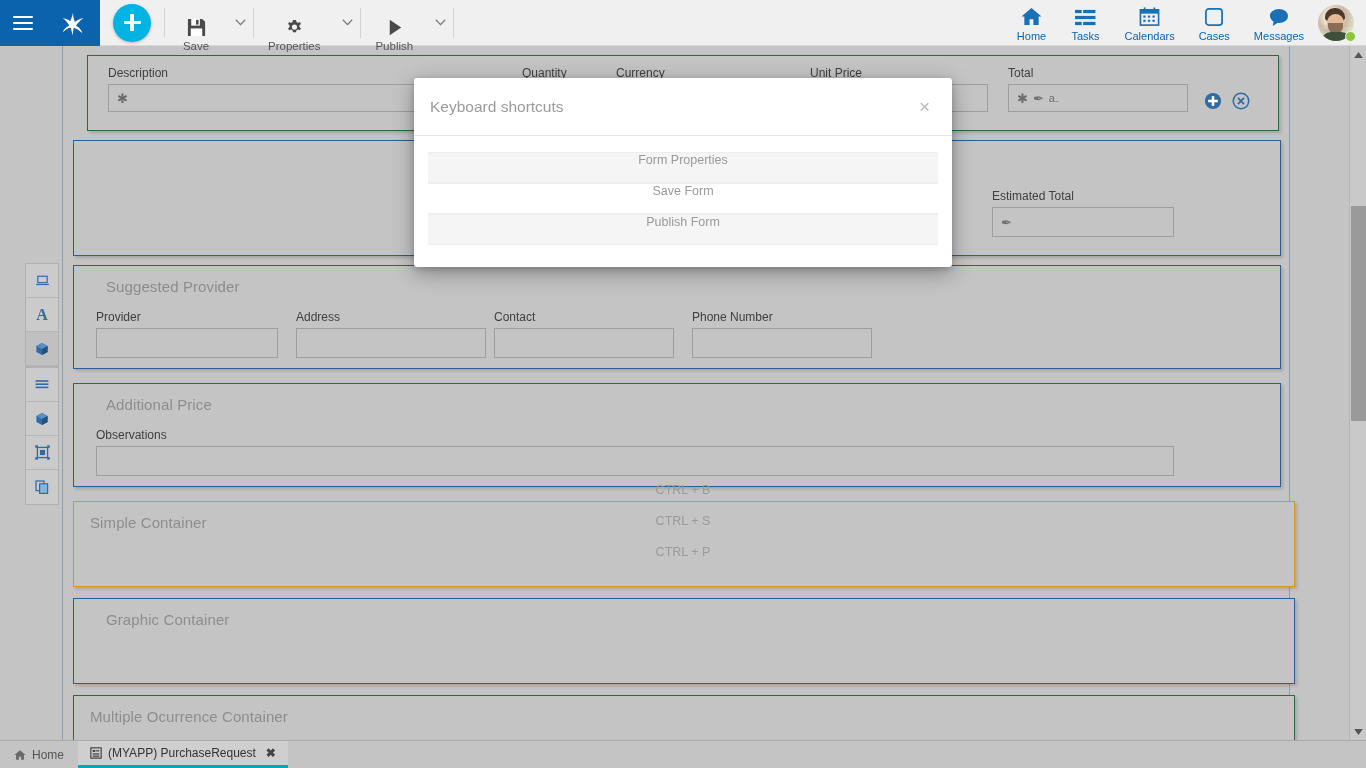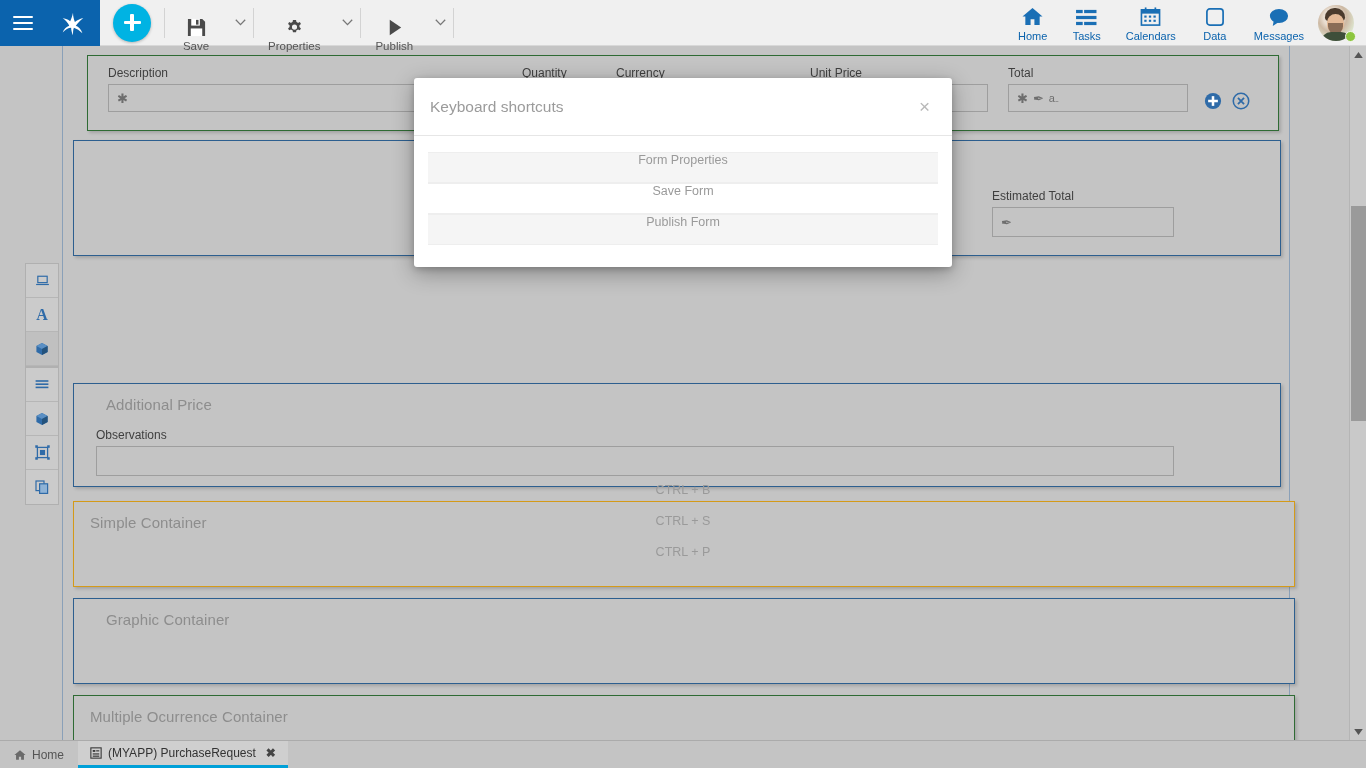--- a/index.html
+++ b/index.html
@@ -231,20 +231,39 @@
 
       <div class="section blue" style="left:10px; top:94px; width:1208px; height:116px;">
         <div style="position:absolute; left:918px; top:48px; width:182px;">
           <div class="field-label">Estimated Total</div>
           <div class="field-box tall">
             <span class="glyph">✒</span>
           </div>
         </div>
       </div>
 
+      <div class="section blue" style="left:10px; top:219px; width:1208px; height:104px;">
+        <div class="sec-title">Suggested Provider</div>
+        <div style="position:absolute; left:22px; top:44px; width:182px;">
+          <div class="field-label">Provider</div>
+          <div class="field-box tall"></div>
+        </div>
+        <div style="position:absolute; left:222px; top:44px; width:190px;">
+          <div class="field-label">Address</div>
+          <div class="field-box tall"></div>
+        </div>
+        <div style="position:absolute; left:420px; top:44px; width:180px;">
+          <div class="field-label">Contact</div>
+          <div class="field-box tall"></div>
+        </div>
+        <div style="position:absolute; left:618px; top:44px; width:180px;">
+          <div class="field-label">Phone Number</div>
+          <div class="field-box tall"></div>
+        </div>
+      </div>
 
       <div class="section blue" style="left:10px; top:337px; width:1208px; height:104px;">
         <div class="sec-title">Additional Price</div>
         <div style="position:absolute; left:22px; top:44px; width:1078px;">
           <div class="field-label">Observations</div>
           <div class="field-box tall"></div>
         </div>
       </div>
 
       <div class="section orange" style="left:10px; top:455px; width:1222px; height:86px;">
@@ -443,21 +462,21 @@
           </svg>
         </span>
         <span class="lbl">Calendars</span>
       </div>
       <div class="nav-item">
         <span class="ico">
           <svg width="20" height="20" viewBox="0 0 21 21">
             <rect x="2" y="2" width="17" height="17" rx="3" fill="none" stroke="#1a6fb5" stroke-width="1.8"></rect>
           </svg>
         </span>
-        <span class="lbl">Data</span>
+        <span class="lbl">Cases</span>
       </div>
       <div class="nav-item">
         <span class="ico">
           <svg width="22" height="20" viewBox="0 0 23 20">
             <ellipse cx="11.5" cy="9" rx="9.5" ry="7.3" fill="#1a6fb5"></ellipse>
             <path d="M6 14 L5 19.5 L11 15.5 Z" fill="#1a6fb5"></path>
           </svg>
         </span>
         <span class="lbl">Messages</span>
       </div>

